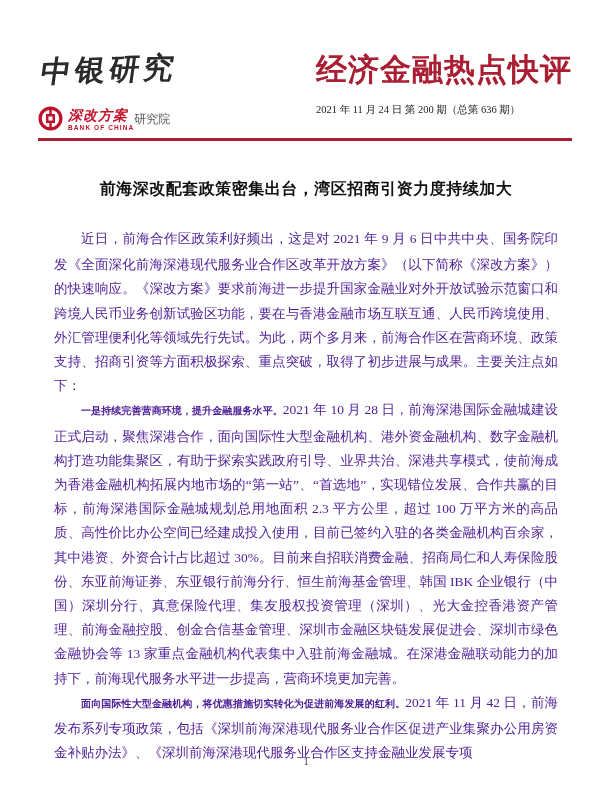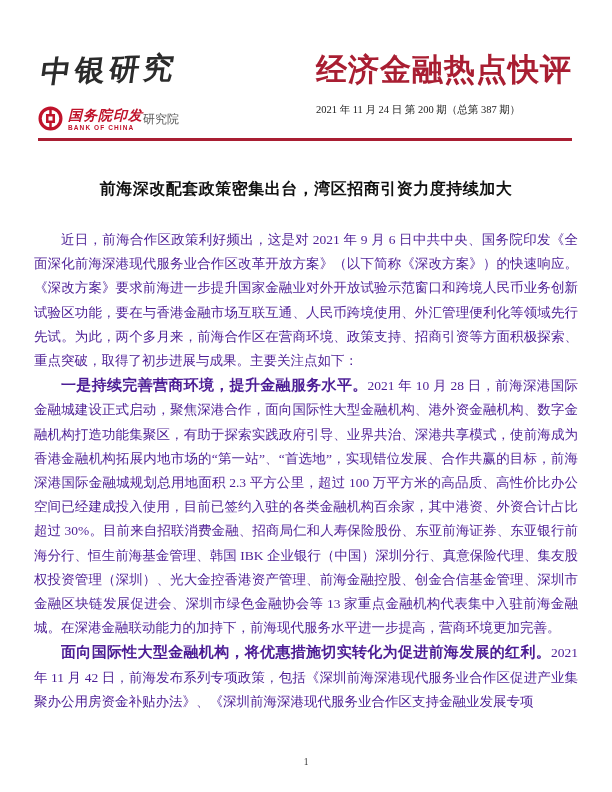--- a/index.html
+++ b/index.html
@@ -34,32 +34,32 @@
   .dept { font-size: 12px; color: #5a5a5a; padding-bottom: 3px; white-space: nowrap; }
   .mast-right { text-align: left; }
   .bulletin-title {
     font-family: "Liberation Sans", sans-serif;
     font-size: 31px; font-weight: bold; color: #a91e32; letter-spacing: 1px;
     white-space: nowrap; line-height: 1.15;
   }
   .issue-line { margin-top: 15px; margin-right: 26px; font-size: 10.5px; color: #222; white-space: nowrap; }
   .rule { height: 3px; background: #a91e32; margin: 7px 40px 0 38px; }
   
-  .article { padding: 0 34px; }
+  .article { padding: 0 54px; }
   .doc-title {
     font-family: "Liberation Sans", sans-serif;
     text-align: center; font-size: 16px; font-weight: bold; color: #111;
     margin: 38px 0 0 0; letter-spacing: 0.5px;
   }
   .body-text { margin-top: 27px; }
   .para {
     font-size: 13.5px; line-height: 24.2px; text-align: justify; text-indent: 2em;
     margin: 0; color: #4c1d95;
   }
-  .lead { font-weight: bold; font-family: Liberation Sans, sans-serif; font-size: 15px; }
+  .lead { font-weight: bold; font-family: Liberation Mono, monospace; font-size: 10px; }
   
   .page-number {
     position: absolute; bottom: 25px; left: 0; right: 0; text-align: center;
     font-size: 9.5px; color: #333;
   }
 </style>
 </head>
 <body>
 
 <div class="page">
@@ -68,29 +68,29 @@
     <div class="mast-left">
       <div class="calligraphy">中银研究</div>
       <div class="logo-row">
         <svg class="boc-emblem" viewBox="0 0 26 26">
           <circle cx="13" cy="13" r="10.8" fill="none" stroke="#c0132b" stroke-width="3.4"></circle>
           <rect x="9.6" y="9.6" width="6.8" height="6.8" fill="none" stroke="#c0132b" stroke-width="2.6"></rect>
           <line x1="13" y1="2.5" x2="13" y2="9.6" stroke="#c0132b" stroke-width="2.6"></line>
           <line x1="13" y1="16.4" x2="13" y2="23.5" stroke="#c0132b" stroke-width="2.6"></line>
         </svg>
         <div class="logo-text">
-          <span class="logo-cn">国务院印发</span>
+          <span class="logo-cn">深改方案</span>
           <span class="logo-en">BANK OF CHINA</span>
         </div>
         <span class="dept">研究院</span>
       </div>
     </div>
     <div class="mast-right">
       <div class="bulletin-title">经济金融热点快评</div>
-      <div class="issue-line">2021 年 11 月 24 日  第 200 期（总第 387 期）</div>
+      <div class="issue-line">2021 年 11 月 24 日  第 200 期（总第 636 期）</div>
     </div>
   </header>
 
   <div class="rule"></div>
 
   <main class="article">
     <h1 class="doc-title">前海深改配套政策密集出台，湾区招商引资力度持续加大</h1>
 
     <div class="body-text">
       <p class="para"><span class="lead"></span><span>近日，前海合作区政策利好频出，这是对 2021 年 9 月 6 日中共中央、国务院印发《全面深化前海深港现代服务业合作区改革开放方案》（以下简称《深改方案》）的快速响应。《深改方案》要求前海进一步提升国家金融业对外开放试验示范窗口和跨境人民币业务创新试验区功能，要在与香港金融市场互联互通、人民币跨境使用、外汇管理便利化等领域先行先试。为此，两个多月来，前海合作区在营商环境、政策支持、招商引资等方面积极探索、重点突破，取得了初步进展与成果。主要关注点如下：</span></p>

